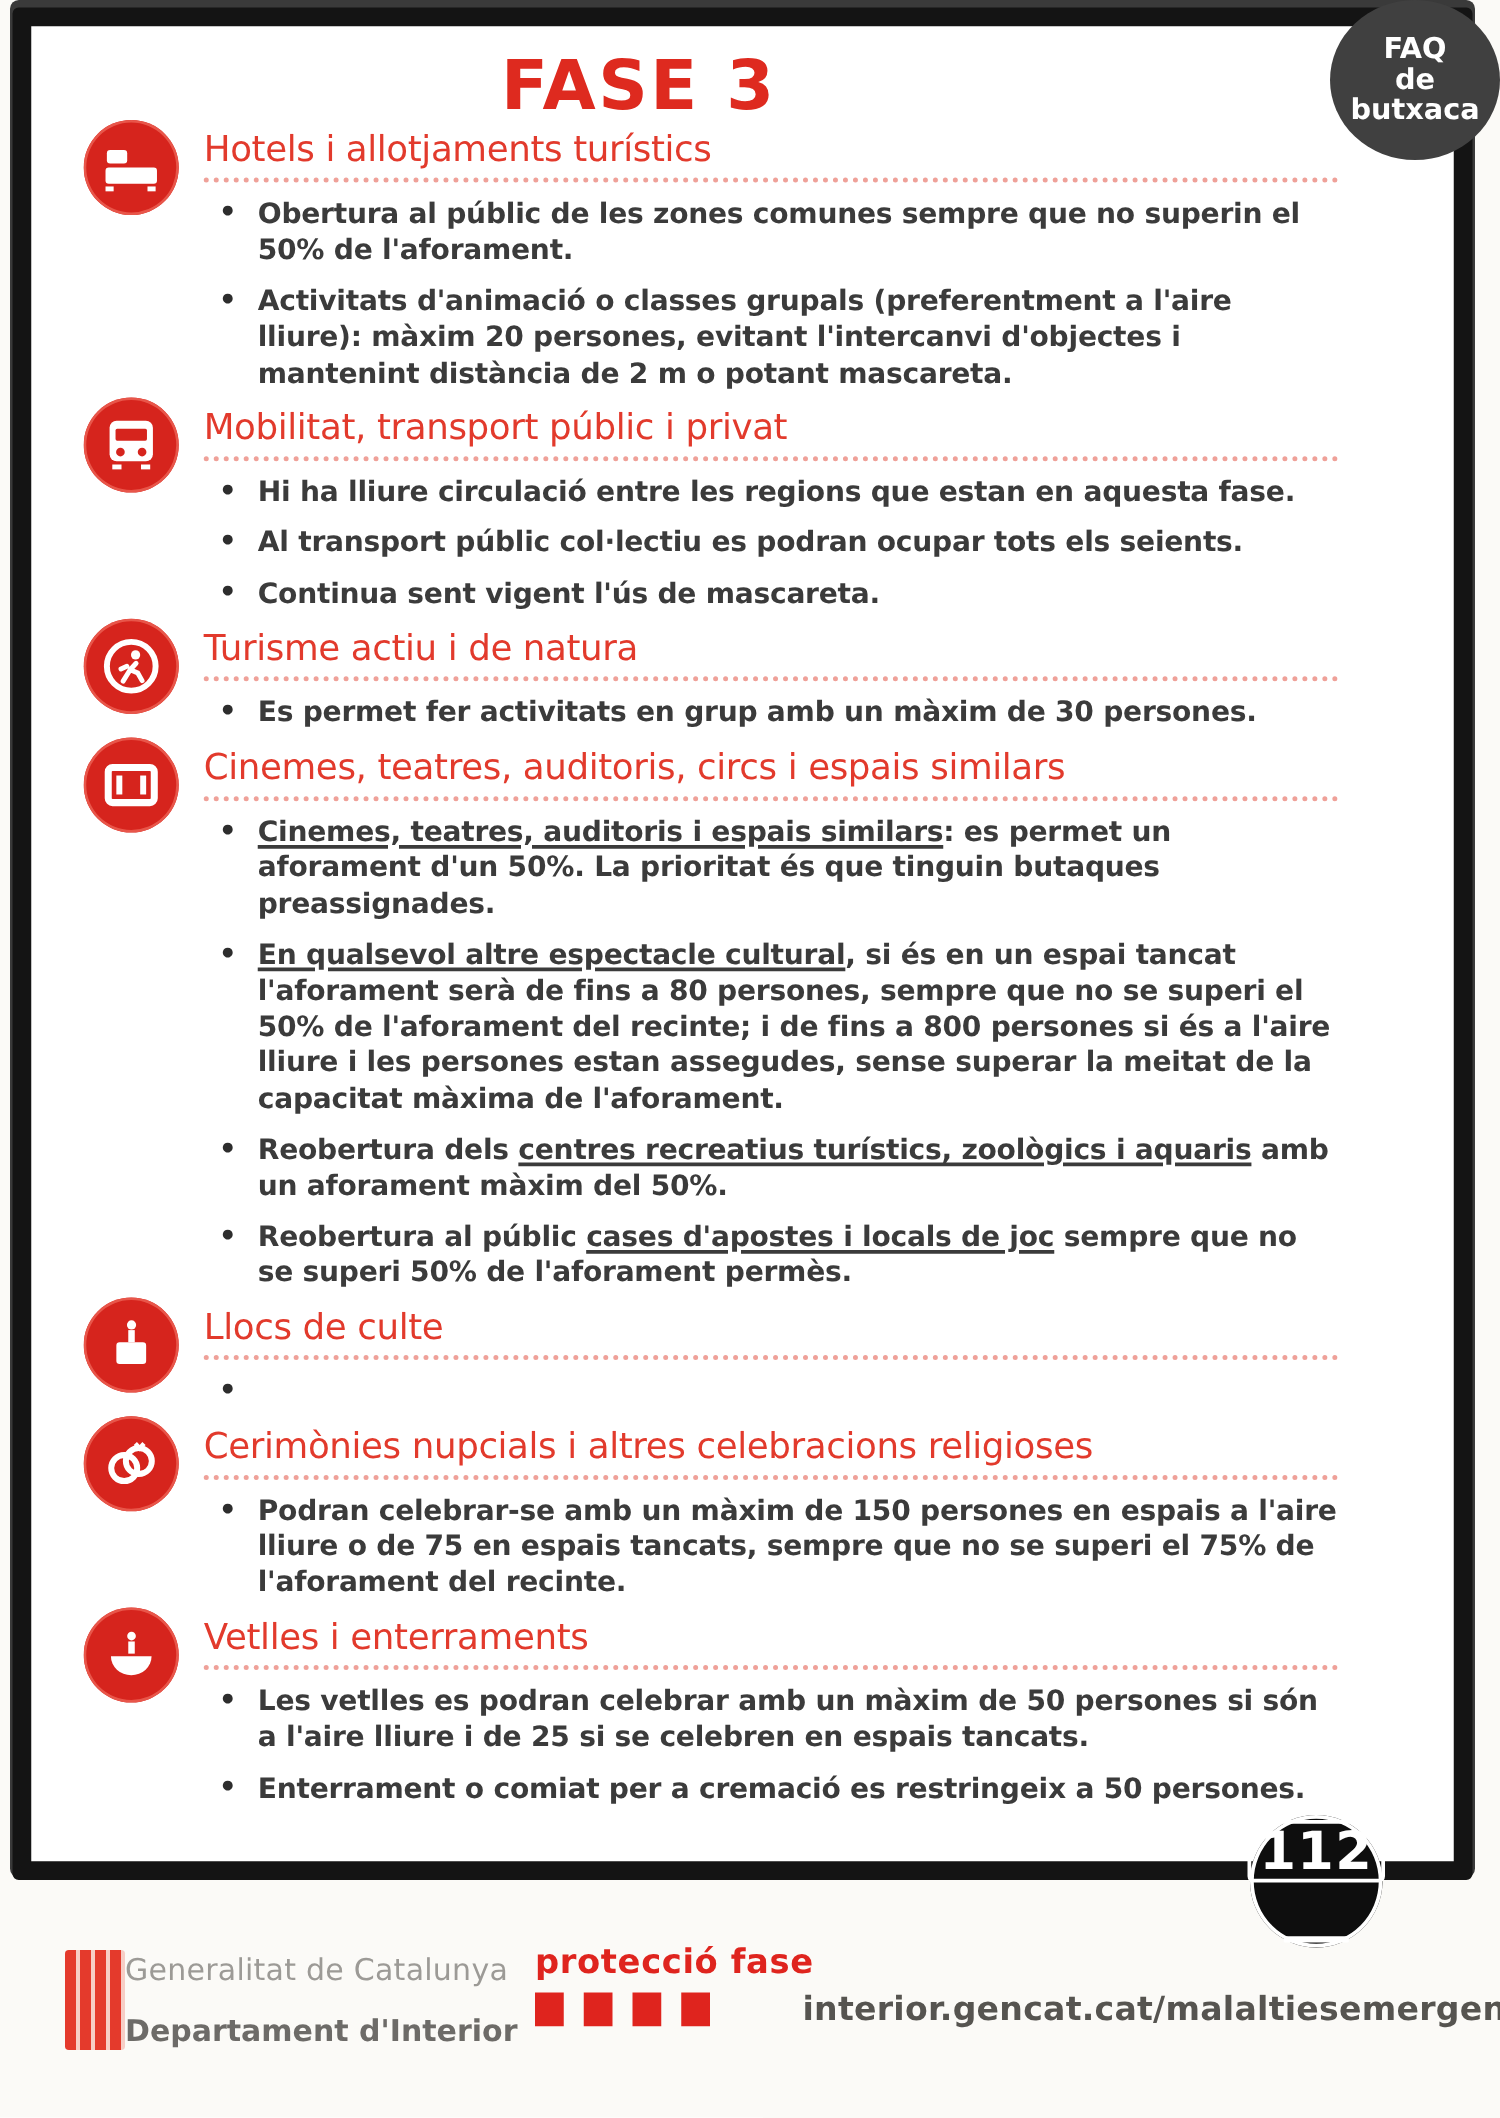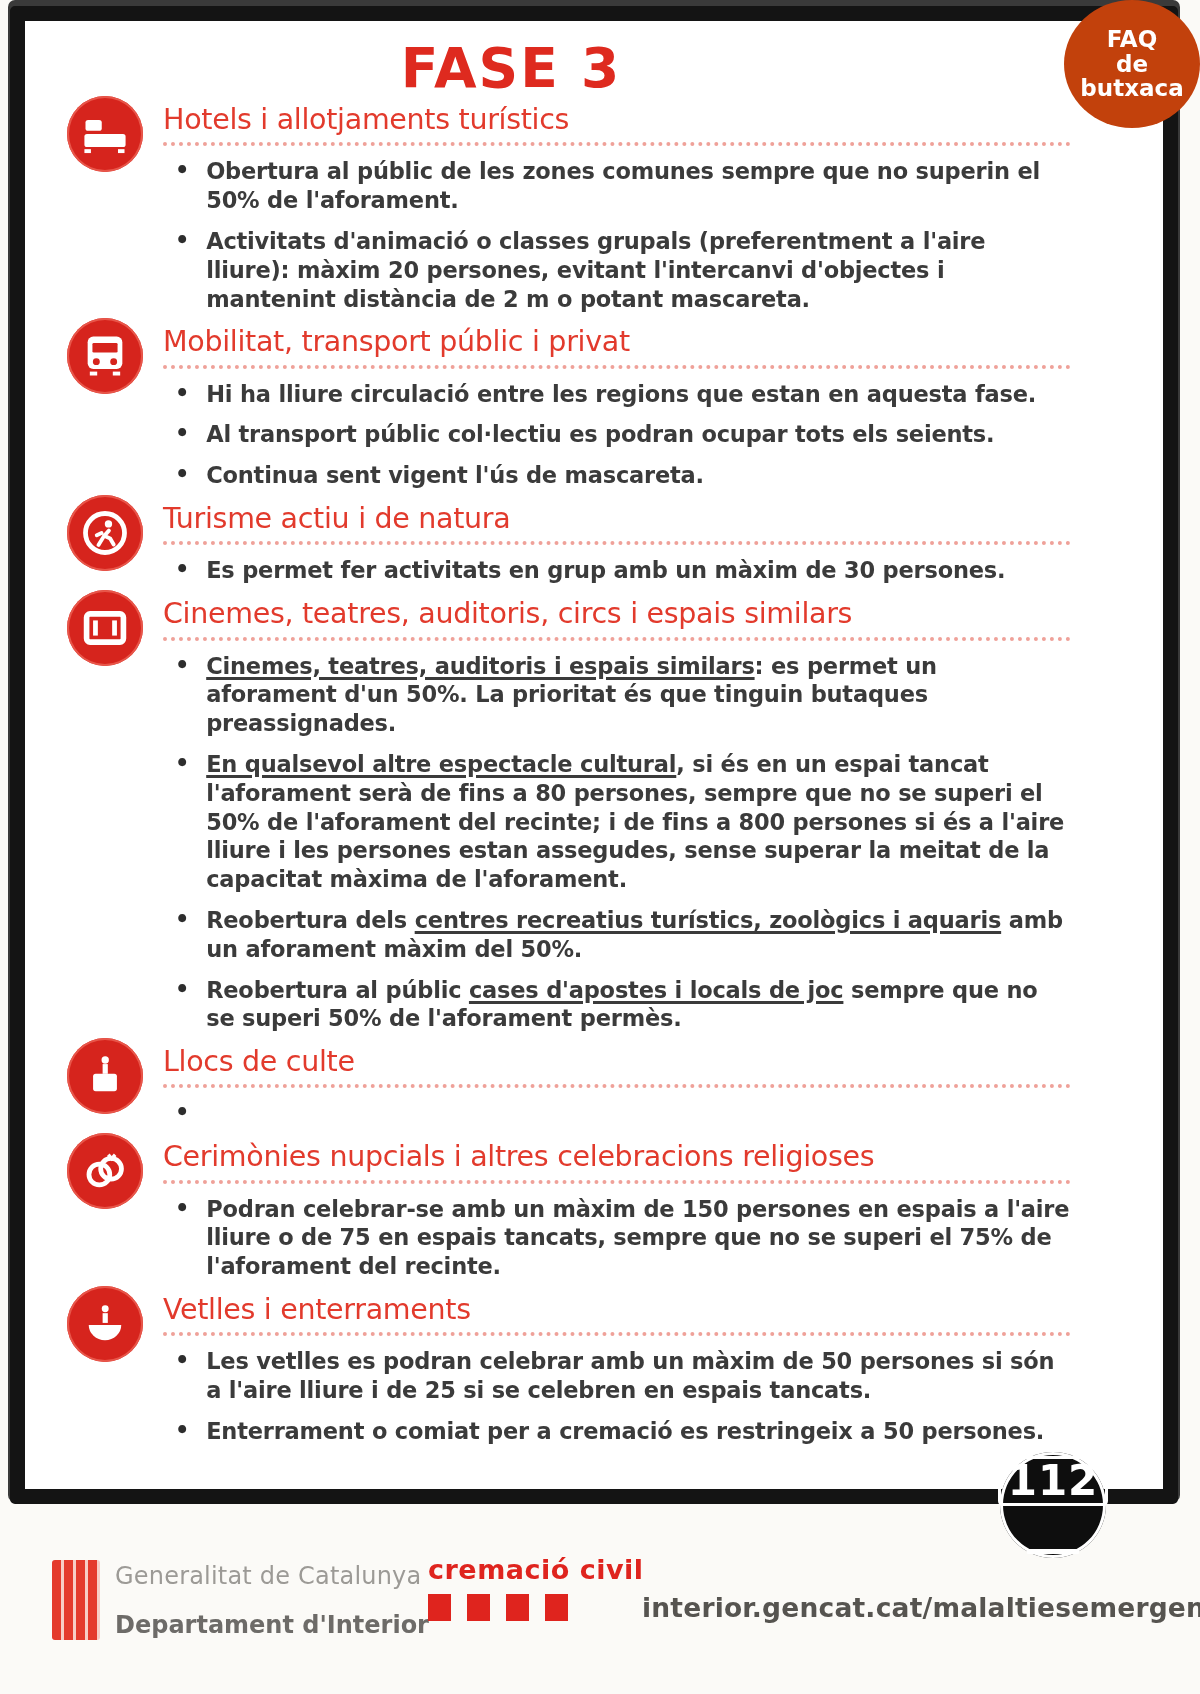--- a/index.html
+++ b/index.html
@@ -18,21 +18,21 @@
   }
   .content{padding:14px 92px 0 42px;}
   
   .phase-title{
     text-align:center;padding-right:116px;margin:6px 0 8px;
     font-size:55px;font-weight:bold;color:#de2a1f;letter-spacing:2px;line-height:1;
   }
   
   .faq-badge{
     position:absolute;top:0px;right:0px;width:136px;height:128px;
-    background:#c2410c;border-radius:50%;color:#fff;z-index:8;
+    background:#404040;border-radius:50%;color:#fff;z-index:8;
     display:flex;flex-direction:column;align-items:center;justify-content:center;
     font-weight:bold;font-size:23px;line-height:1.08;text-align:center;
   }
   
   .section{display:grid;grid-template-columns:96px 1fr;margin-bottom:13px;}
   .icon-wrap{
     width:76px;height:76px;border-radius:50%;background:#d6241d;
     display:flex;align-items:center;justify-content:center;margin-top:-8px;
     box-shadow:0 0 0 2px #e8564a inset;
   }
@@ -55,21 +55,21 @@
     background:#0e0e0e;border-radius:50%;color:#fff;z-index:9;
     display:flex;flex-direction:column;align-items:center;justify-content:center;
     box-shadow:0 0 0 3px #ffffff inset;
     gap:37px;
   }
   .badge-112 .num{font-size:42px;font-weight:bold;line-height:1;letter-spacing:1px;
     padding:1px 7px;border:3px solid #fff;border-radius:5px;}
   .badge-112 .bar{width:52px;height:5px;background:#fff;margin-top:6px;border-radius:1px;}
   
   .footer{position:absolute;left:0;top:1540px;width:1200px;height:154px;}
-  .gov{position:absolute;left:52px;top:20px;display:flex;gap:15px;align-items:center;}
+  .gov{position:absolute;left:52px;top:20px;display:flex;align-items:center;}
   .gov-logo{
     width:48px;height:80px;border-radius:3px;
     background:repeating-linear-gradient(90deg,#e43a2c 0 9px,#f7cdc5 9px 12px);
   }
   .gov-line1{font-size:24px;color:#9c9a96;letter-spacing:0.2px;}
   .gov-line2{font-size:24px;color:#6d6b68;font-weight:bold;margin-top:21px;}
   .civil{position:absolute;left:428px;top:14px;}
   .civil-label{color:#df241e;font-weight:bold;font-size:27px;letter-spacing:0.5px;}
   .civil-squares{display:flex;gap:16px;margin-top:9px;}
   .civil-squares span{width:23px;height:27px;background:#df241e;display:block;}
@@ -257,21 +257,21 @@
 
 <div class="footer">
   <div class="gov">
     <div class="gov-logo"></div>
     <div>
       <div class="gov-line1">Generalitat de Catalunya</div>
       <div class="gov-line2">Departament d'Interior</div>
     </div>
   </div>
   <div class="civil">
-    <div class="civil-label">cremació civil</div>
+    <div class="civil-label">protecció fase</div>
     <div class="civil-squares">
       <span></span>
       <span></span>
       <span></span>
       <span></span>
     </div>
   </div>
   <a class="url" href="#">interior.gencat.cat/malaltiesemergents</a>
 </div>
 

